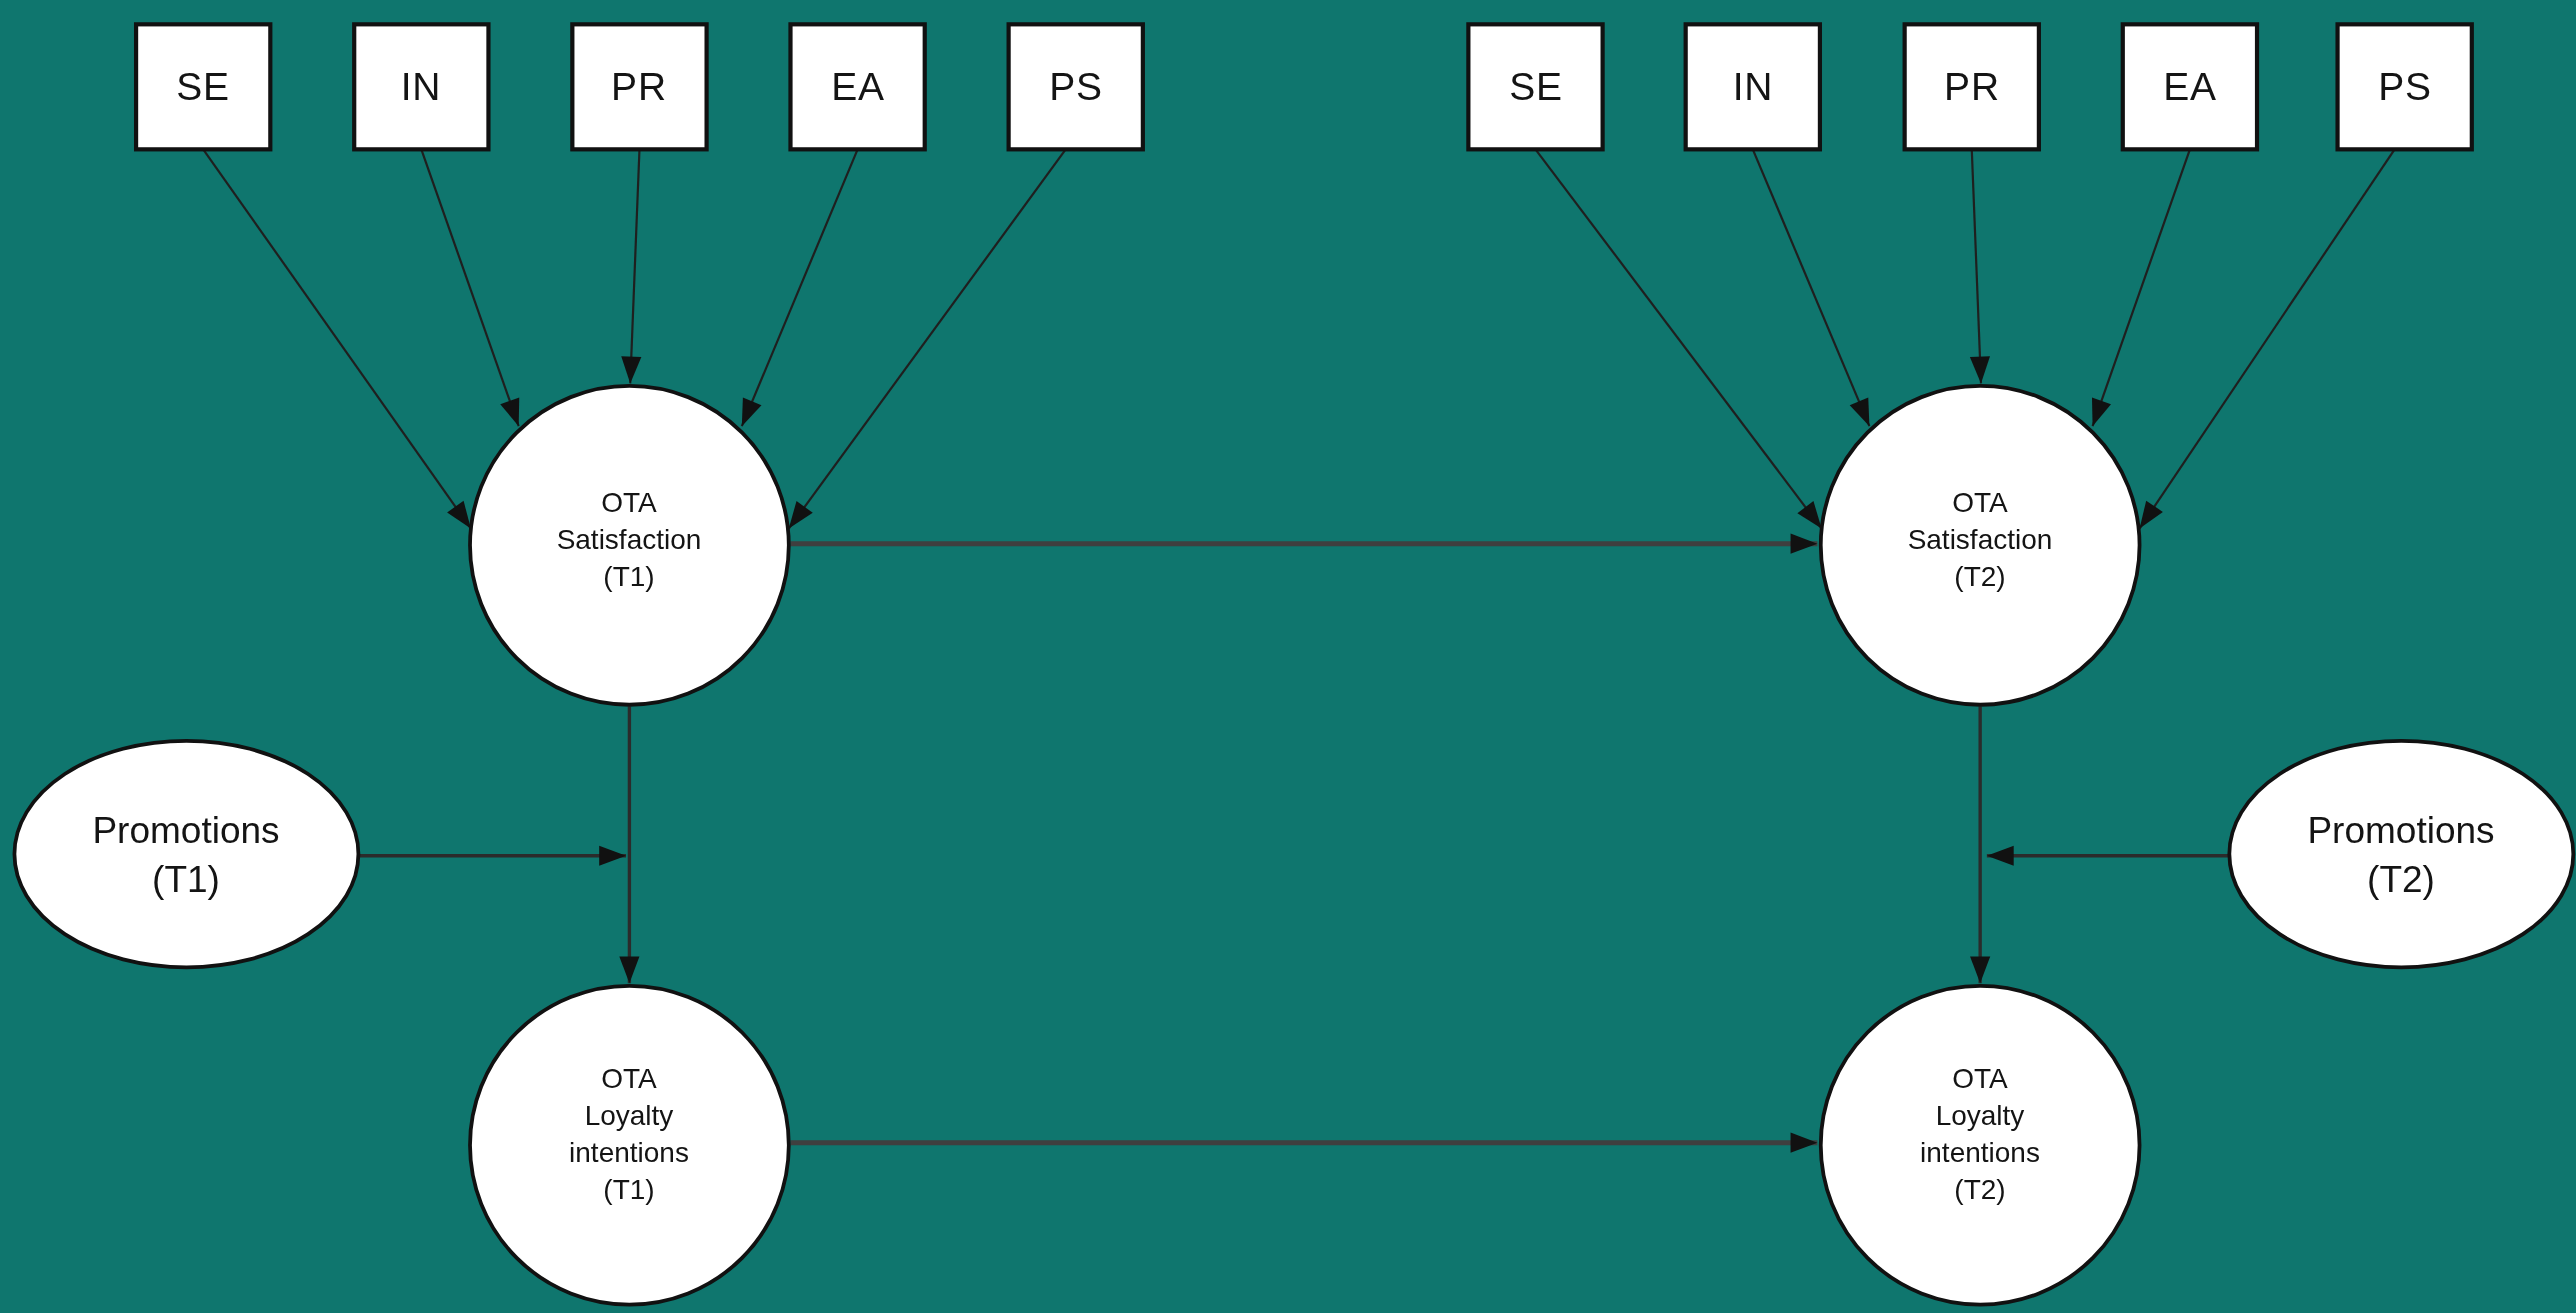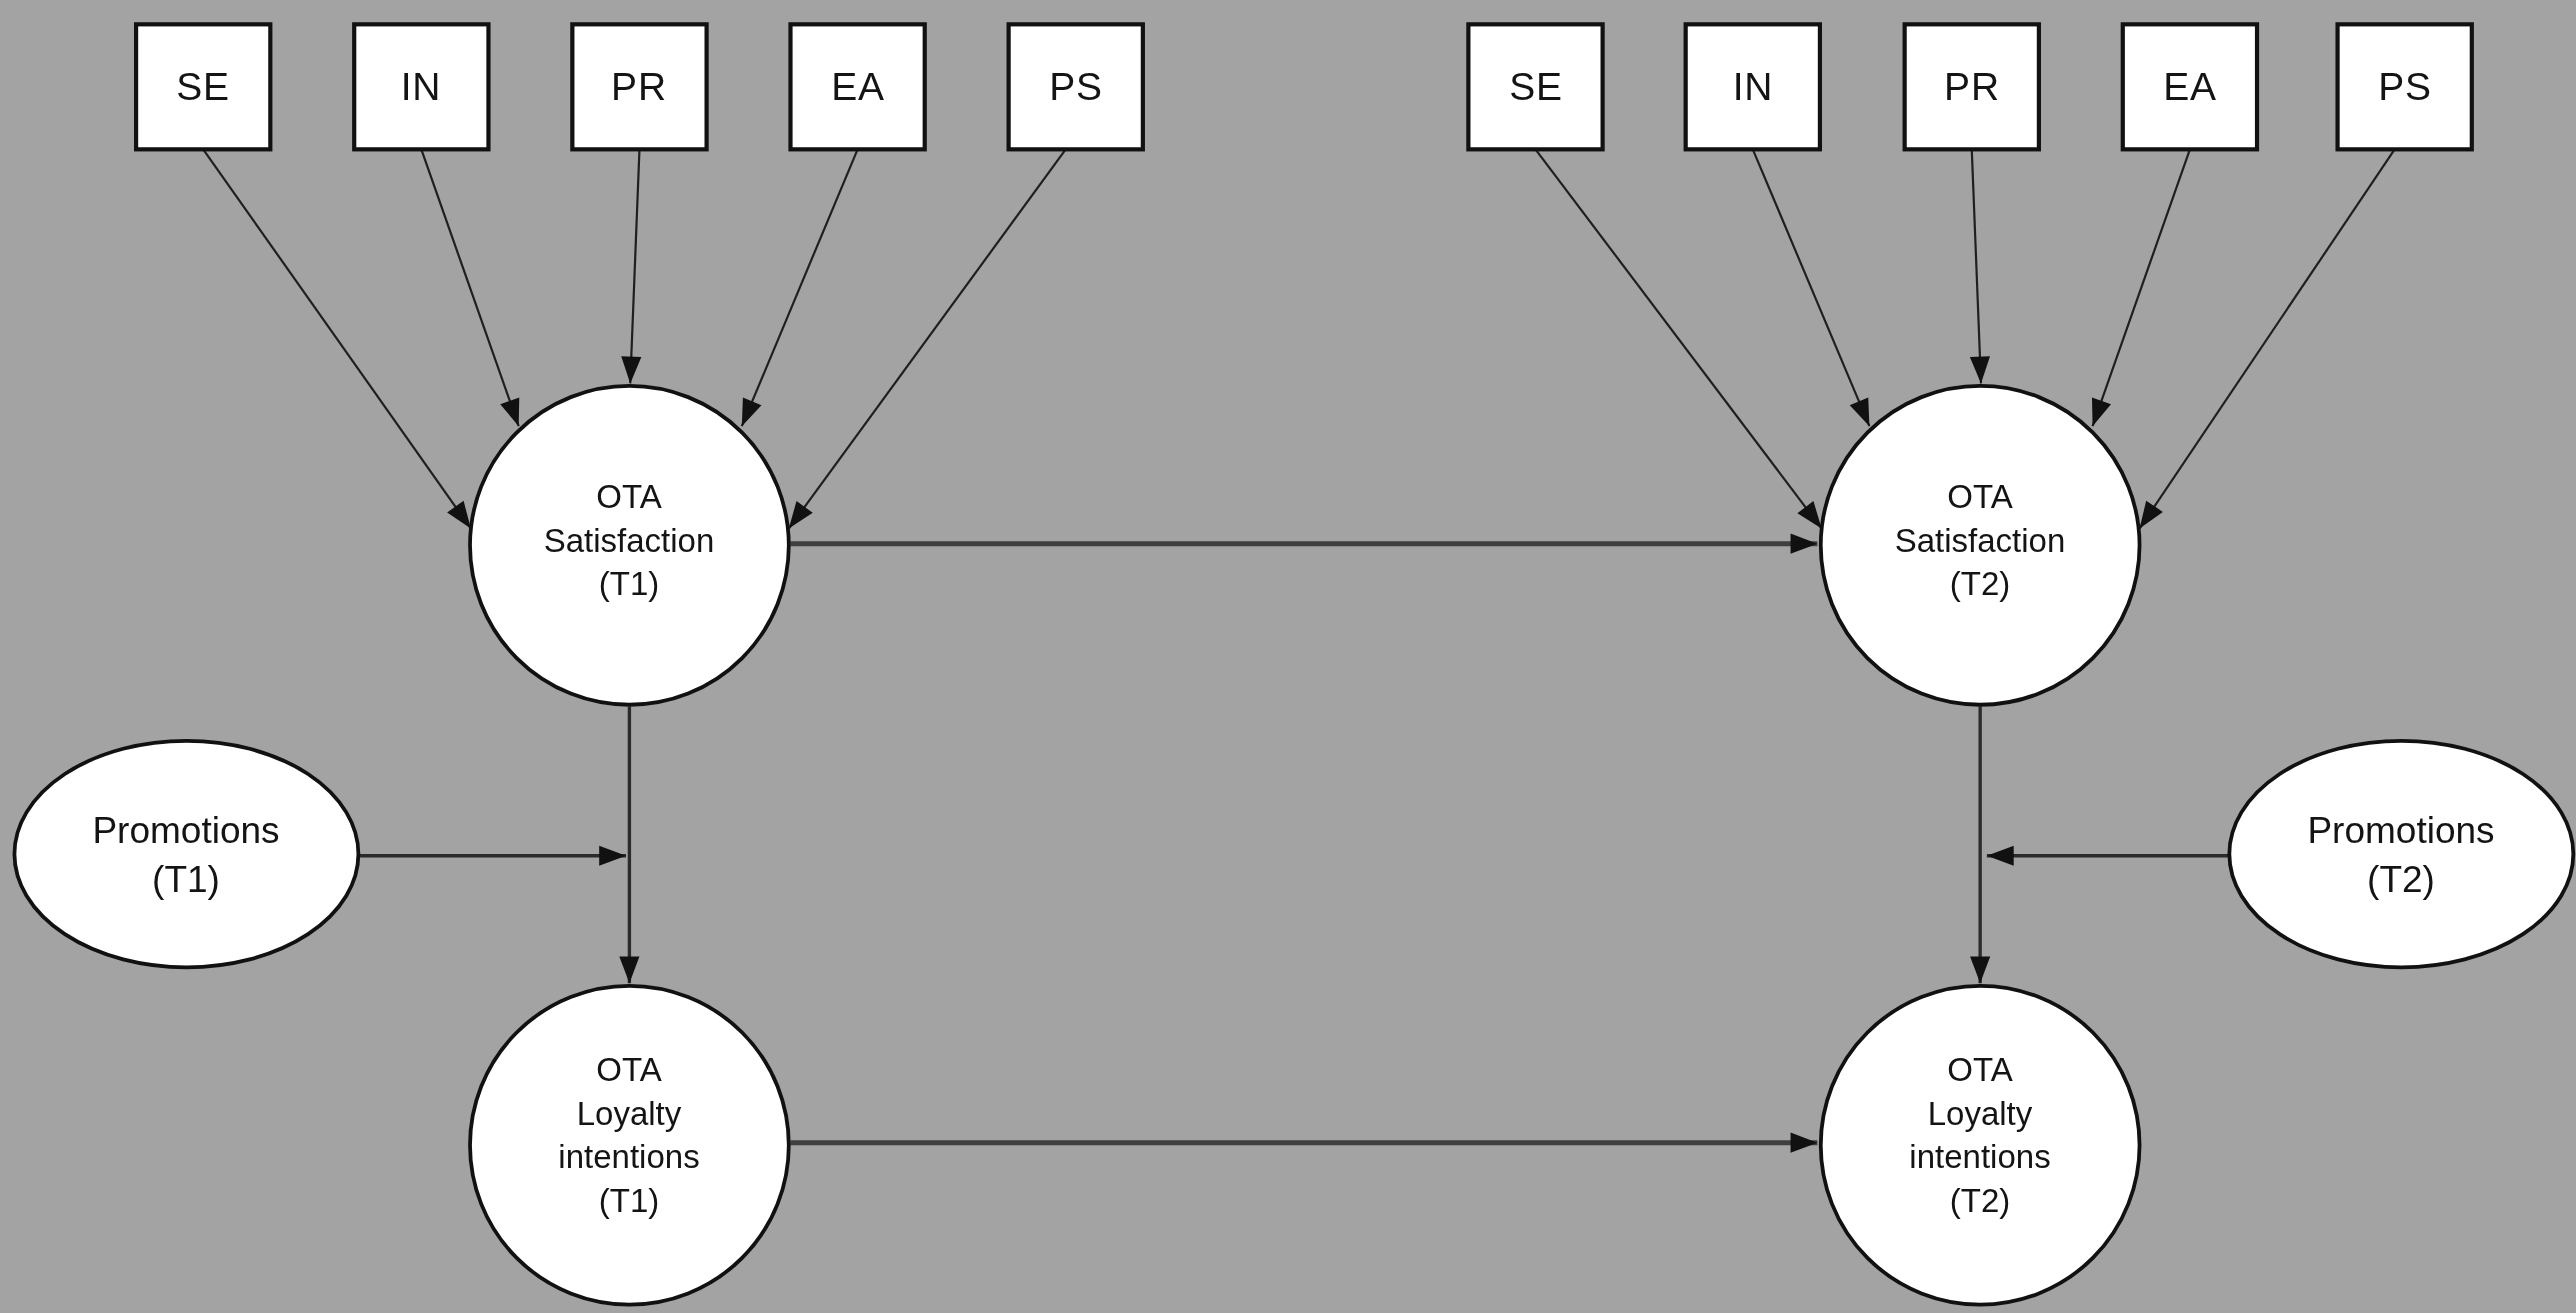--- a/index.html
+++ b/index.html
@@ -1,20 +1,20 @@
 <!DOCTYPE html>
 <html style="font-size:13.4px"><head>
 <meta charset="utf-8">
 <style>
   html, body { margin: 0; padding: 0; background: #ffffff; }
   .stage {
     position: relative;
     width: 2576px;
     height: 1313px;
-    background: #a3a3a3;
+    background: #0f766e;
     font-family: "Liberation Sans", sans-serif;
     overflow: hidden;
   }
   .stage svg { position: absolute; left: 0; top: 0; }
 
   .shape { fill: #ffffff; stroke: #111111; }
   .shape.rect    { stroke-width: 5px; }
   .shape.circle  { stroke-width: 4.5px; }
   .shape.ellipse { stroke-width: 4.5px; }
 
@@ -24,21 +24,21 @@
   .edge.thick { stroke-width: 6px;   stroke: #3f3f3f; }
 
   .label {
     position: absolute;
     transform: translate(-50%, -50%);
     text-align: center;
     white-space: pre-line;
     color: #141414;
   }
   .label.box-label     { font-size: 39px; line-height: 1.1; letter-spacing: 0.8px; }
-  .label.circle-label  { font-size: 33px; line-height: 1.32; }
+  .label.circle-label  { font-size: 28px; line-height: 1.32; }
   .label.ellipse-label { font-size: 37px; line-height: 1.32; }
 </style>
 </head>
 <body>
 
 <div class="stage">
 
   <svg width="2576" height="1313" viewBox="0 0 3070 1565">
     <defs>
       <marker id="arrow" markerUnits="userSpaceOnUse" markerWidth="34" markerHeight="26" refX="33" refY="13" orient="auto">

